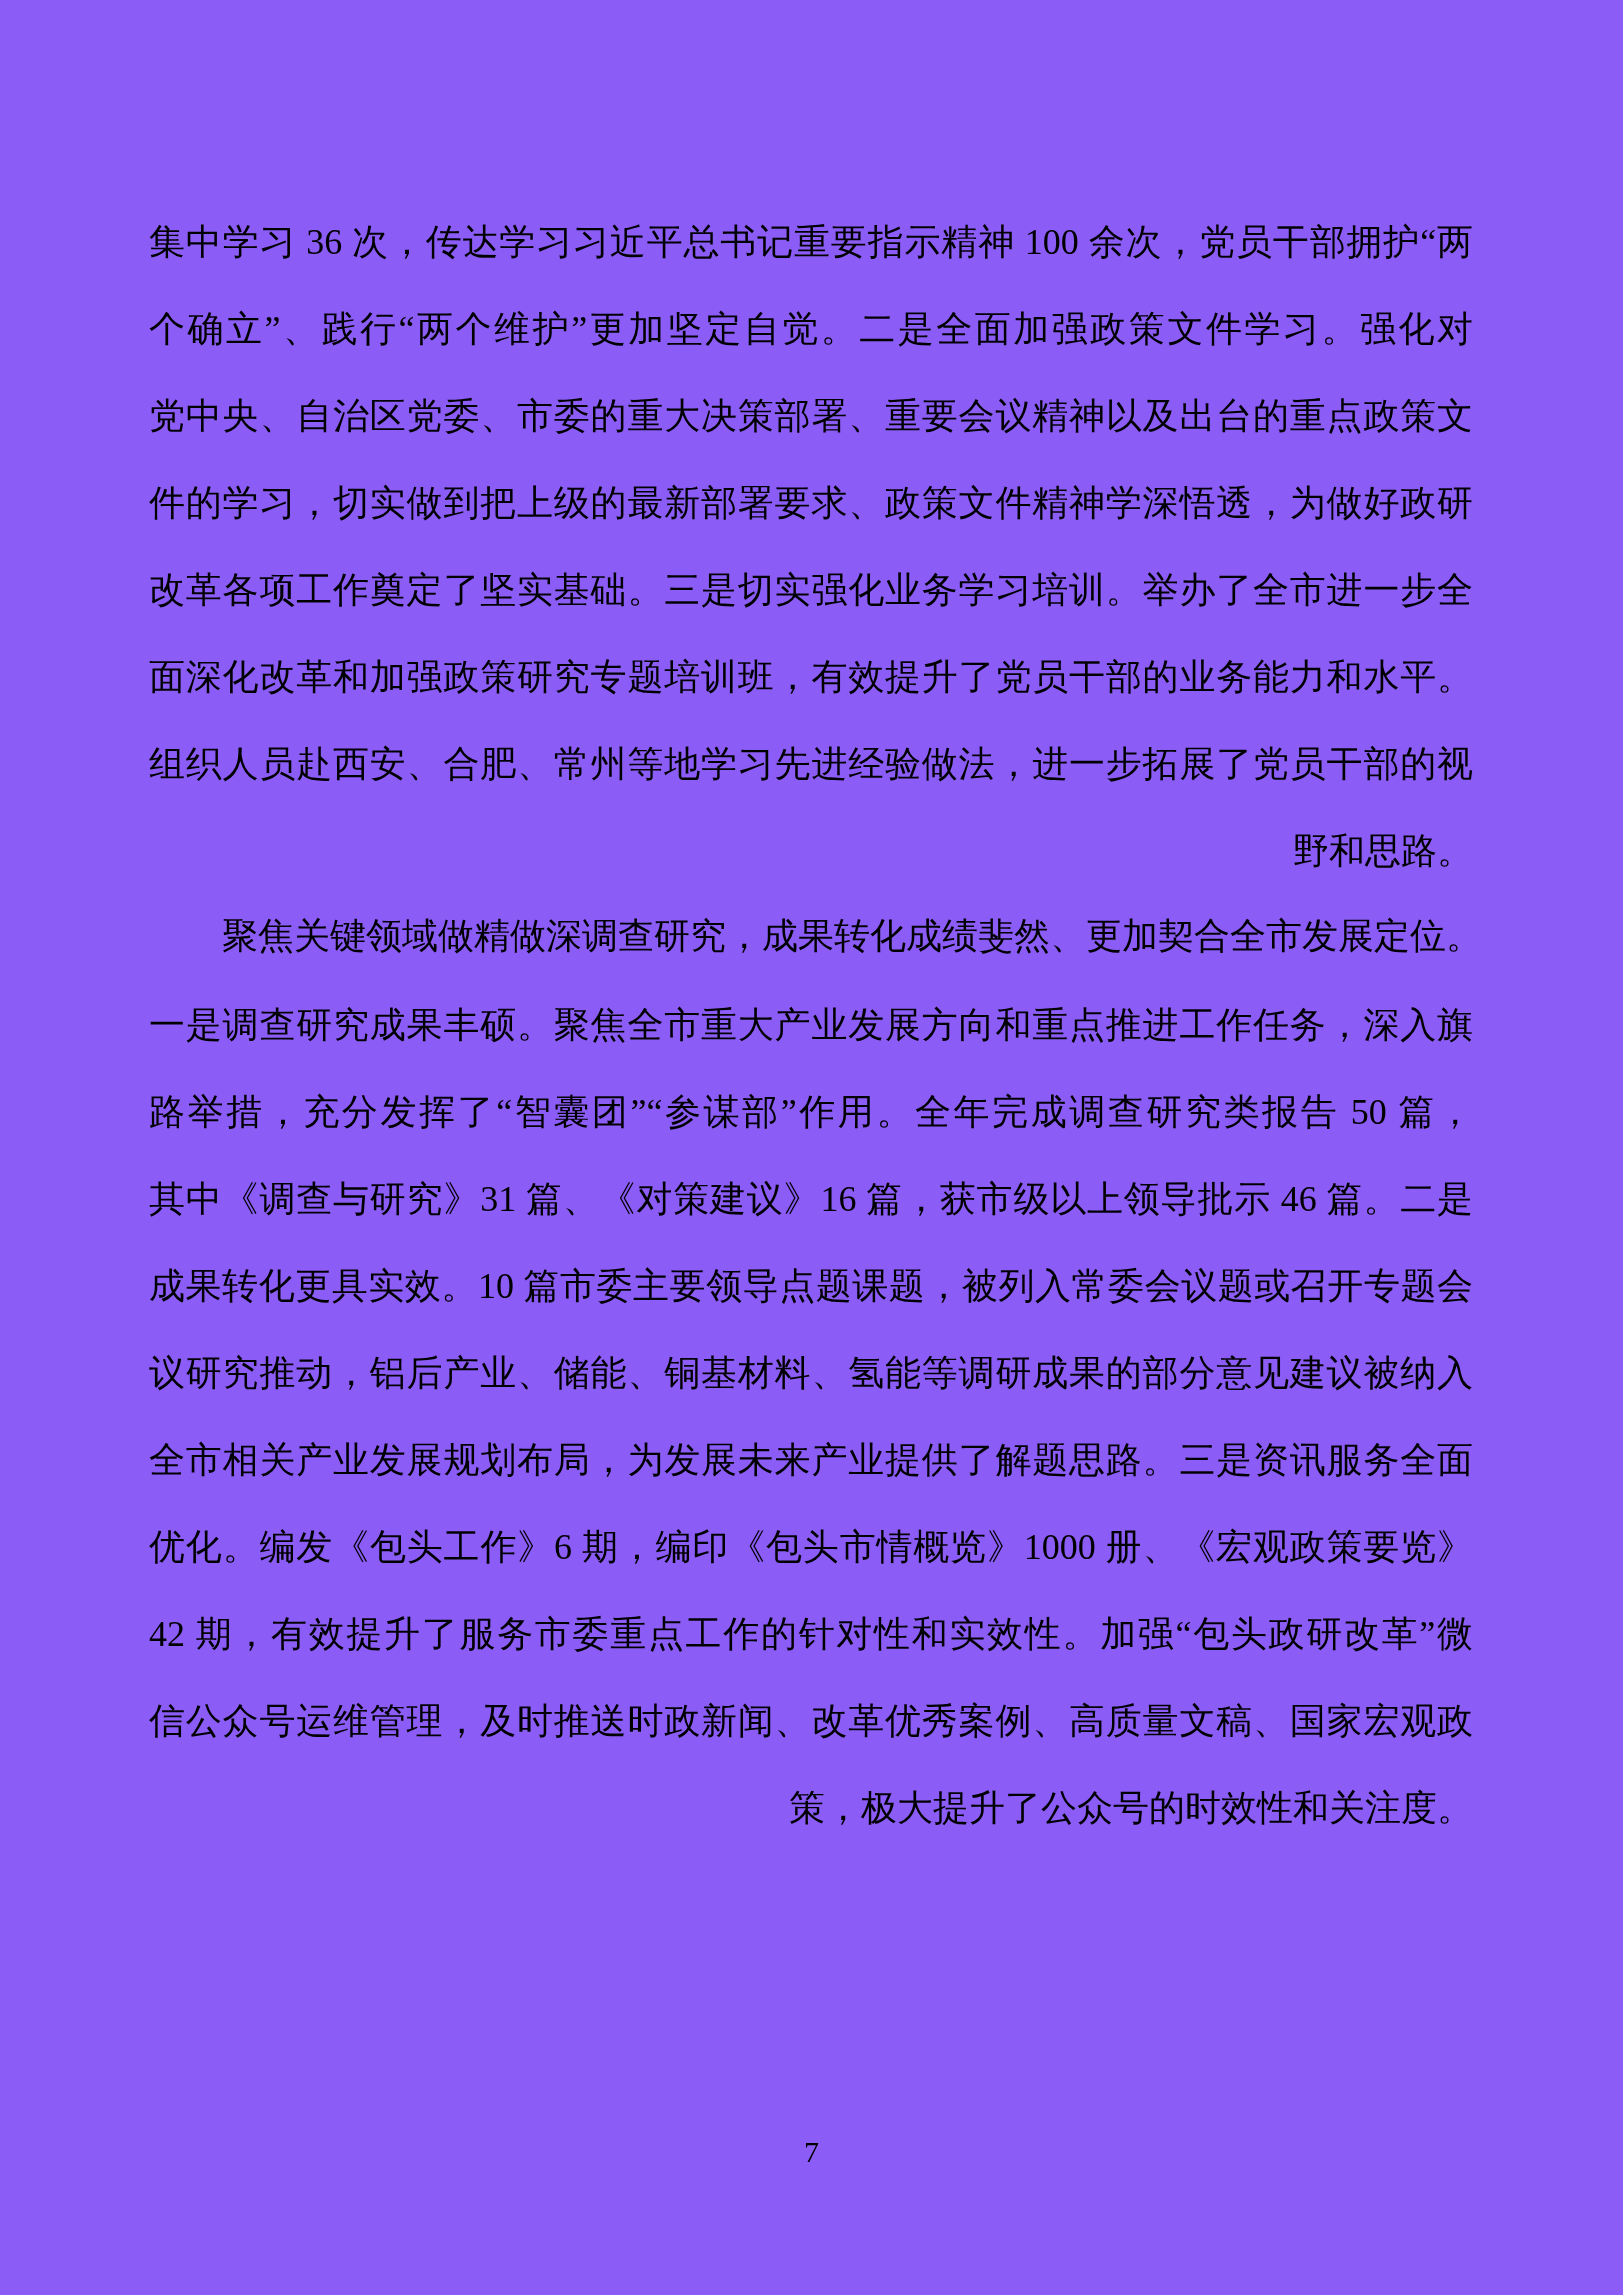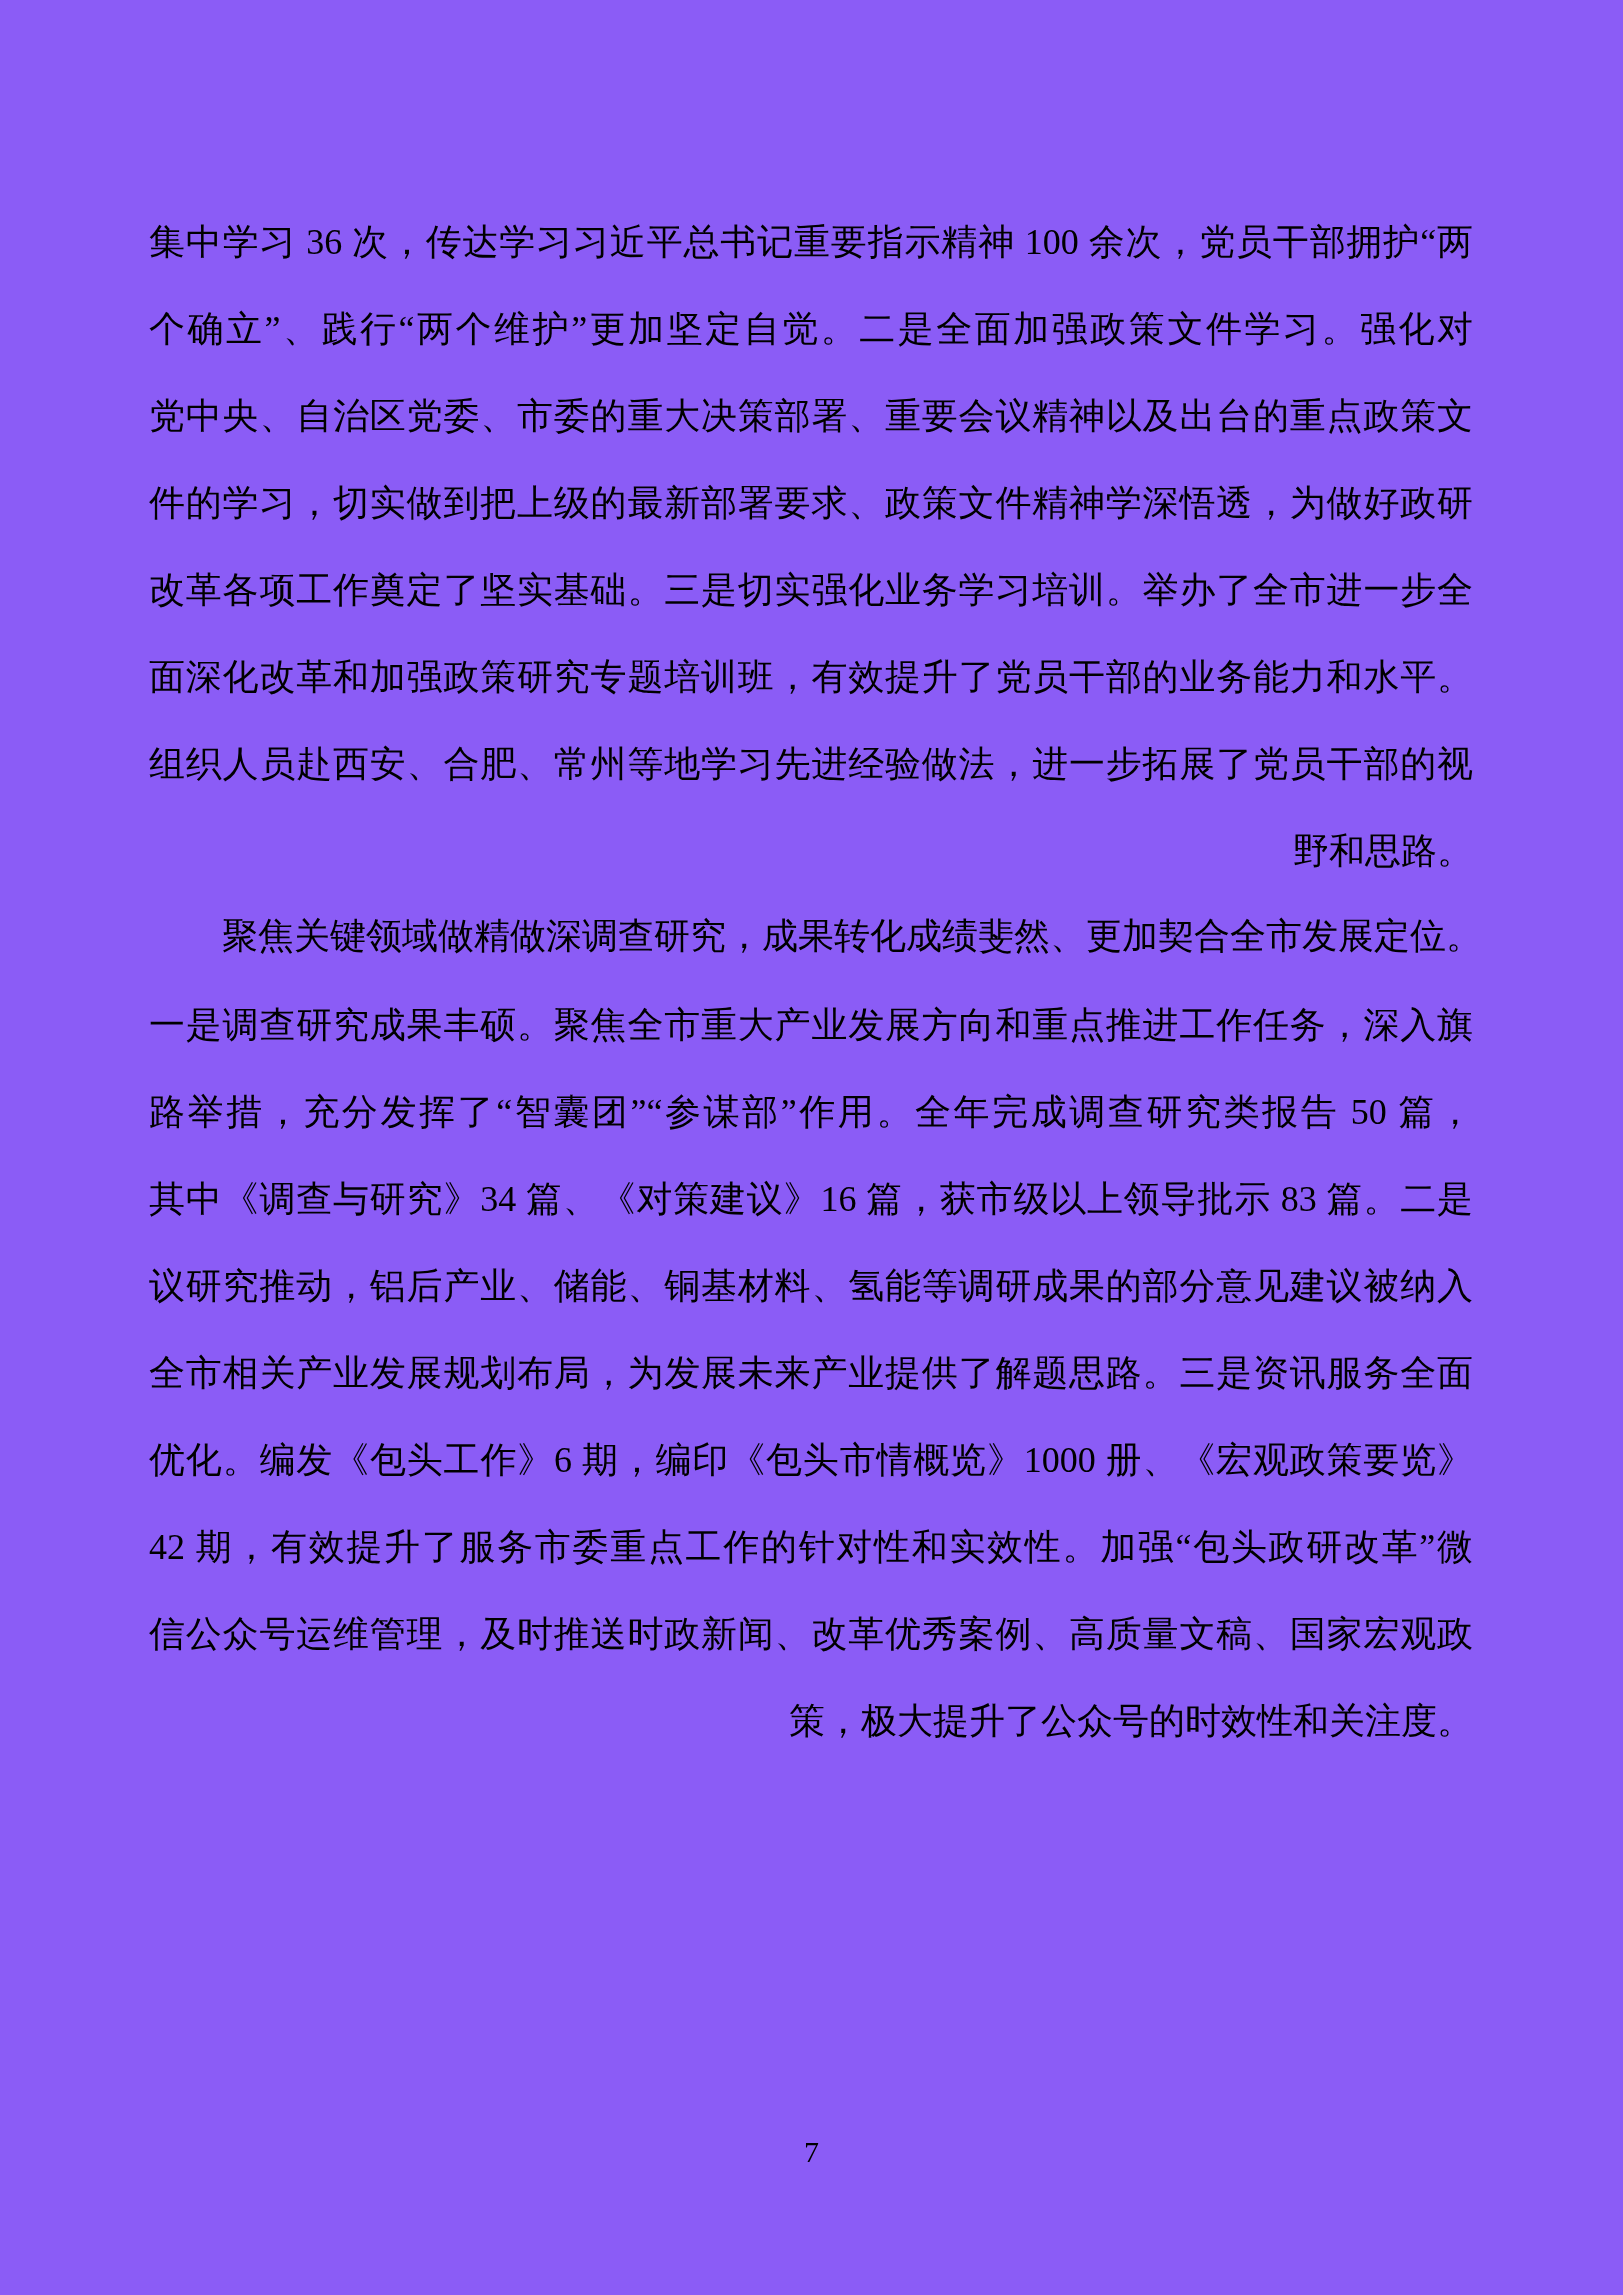--- a/index.html
+++ b/index.html
@@ -67,21 +67,22 @@
         <div class="line just">件的学习，切实做到把上级的最新部署要求、政策文件精神学深悟透，为做好政研</div>
         <div class="line just">改革各项工作奠定了坚实基础。三是切实强化业务学习培训。举办了全市进一步全</div>
         <div class="line just">面深化改革和加强政策研究专题培训班，有效提升了党员干部的业务能力和水平。</div>
         <div class="line just">组织人员赴西安、合肥、常州等地学习先进经验做法，进一步拓展了党员干部的视</div>
         <div class="line">野和思路。</div>
       </div>
       <div class="para">
         <div class="line just indent">聚焦关键领域做精做深调查研究，成果转化成绩斐然、更加契合全市发展定位。</div>
         <div class="line just">一是调查研究成果丰硕。聚焦全市重大产业发展方向和重点推进工作任务，深入旗</div>
         <div class="line just">路举措，充分发挥了“智囊团”“参谋部”作用。全年完成调查研究类报告 50 篇，</div>
-        <div class="line just">其中《调查与研究》34 篇、《对策建议》16 篇，获市级以上领导批示 83 篇。二是</div>
+        <div class="line just">其中《调查与研究》31 篇、《对策建议》16 篇，获市级以上领导批示 46 篇。二是</div>
+        <div class="line just">成果转化更具实效。10 篇市委主要领导点题课题，被列入常委会议题或召开专题会</div>
         <div class="line just">议研究推动，铝后产业、储能、铜基材料、氢能等调研成果的部分意见建议被纳入</div>
         <div class="line just">全市相关产业发展规划布局，为发展未来产业提供了解题思路。三是资讯服务全面</div>
         <div class="line just">优化。编发《包头工作》6 期，编印《包头市情概览》1000 册、《宏观政策要览》</div>
         <div class="line just">42 期，有效提升了服务市委重点工作的针对性和实效性。加强“包头政研改革”微</div>
         <div class="line just">信公众号运维管理，及时推送时政新闻、改革优秀案例、高质量文稿、国家宏观政</div>
         <div class="line">策，极大提升了公众号的时效性和关注度。</div>
       </div>
     </div>
   <div class="page-number">7</div>
 </div>

